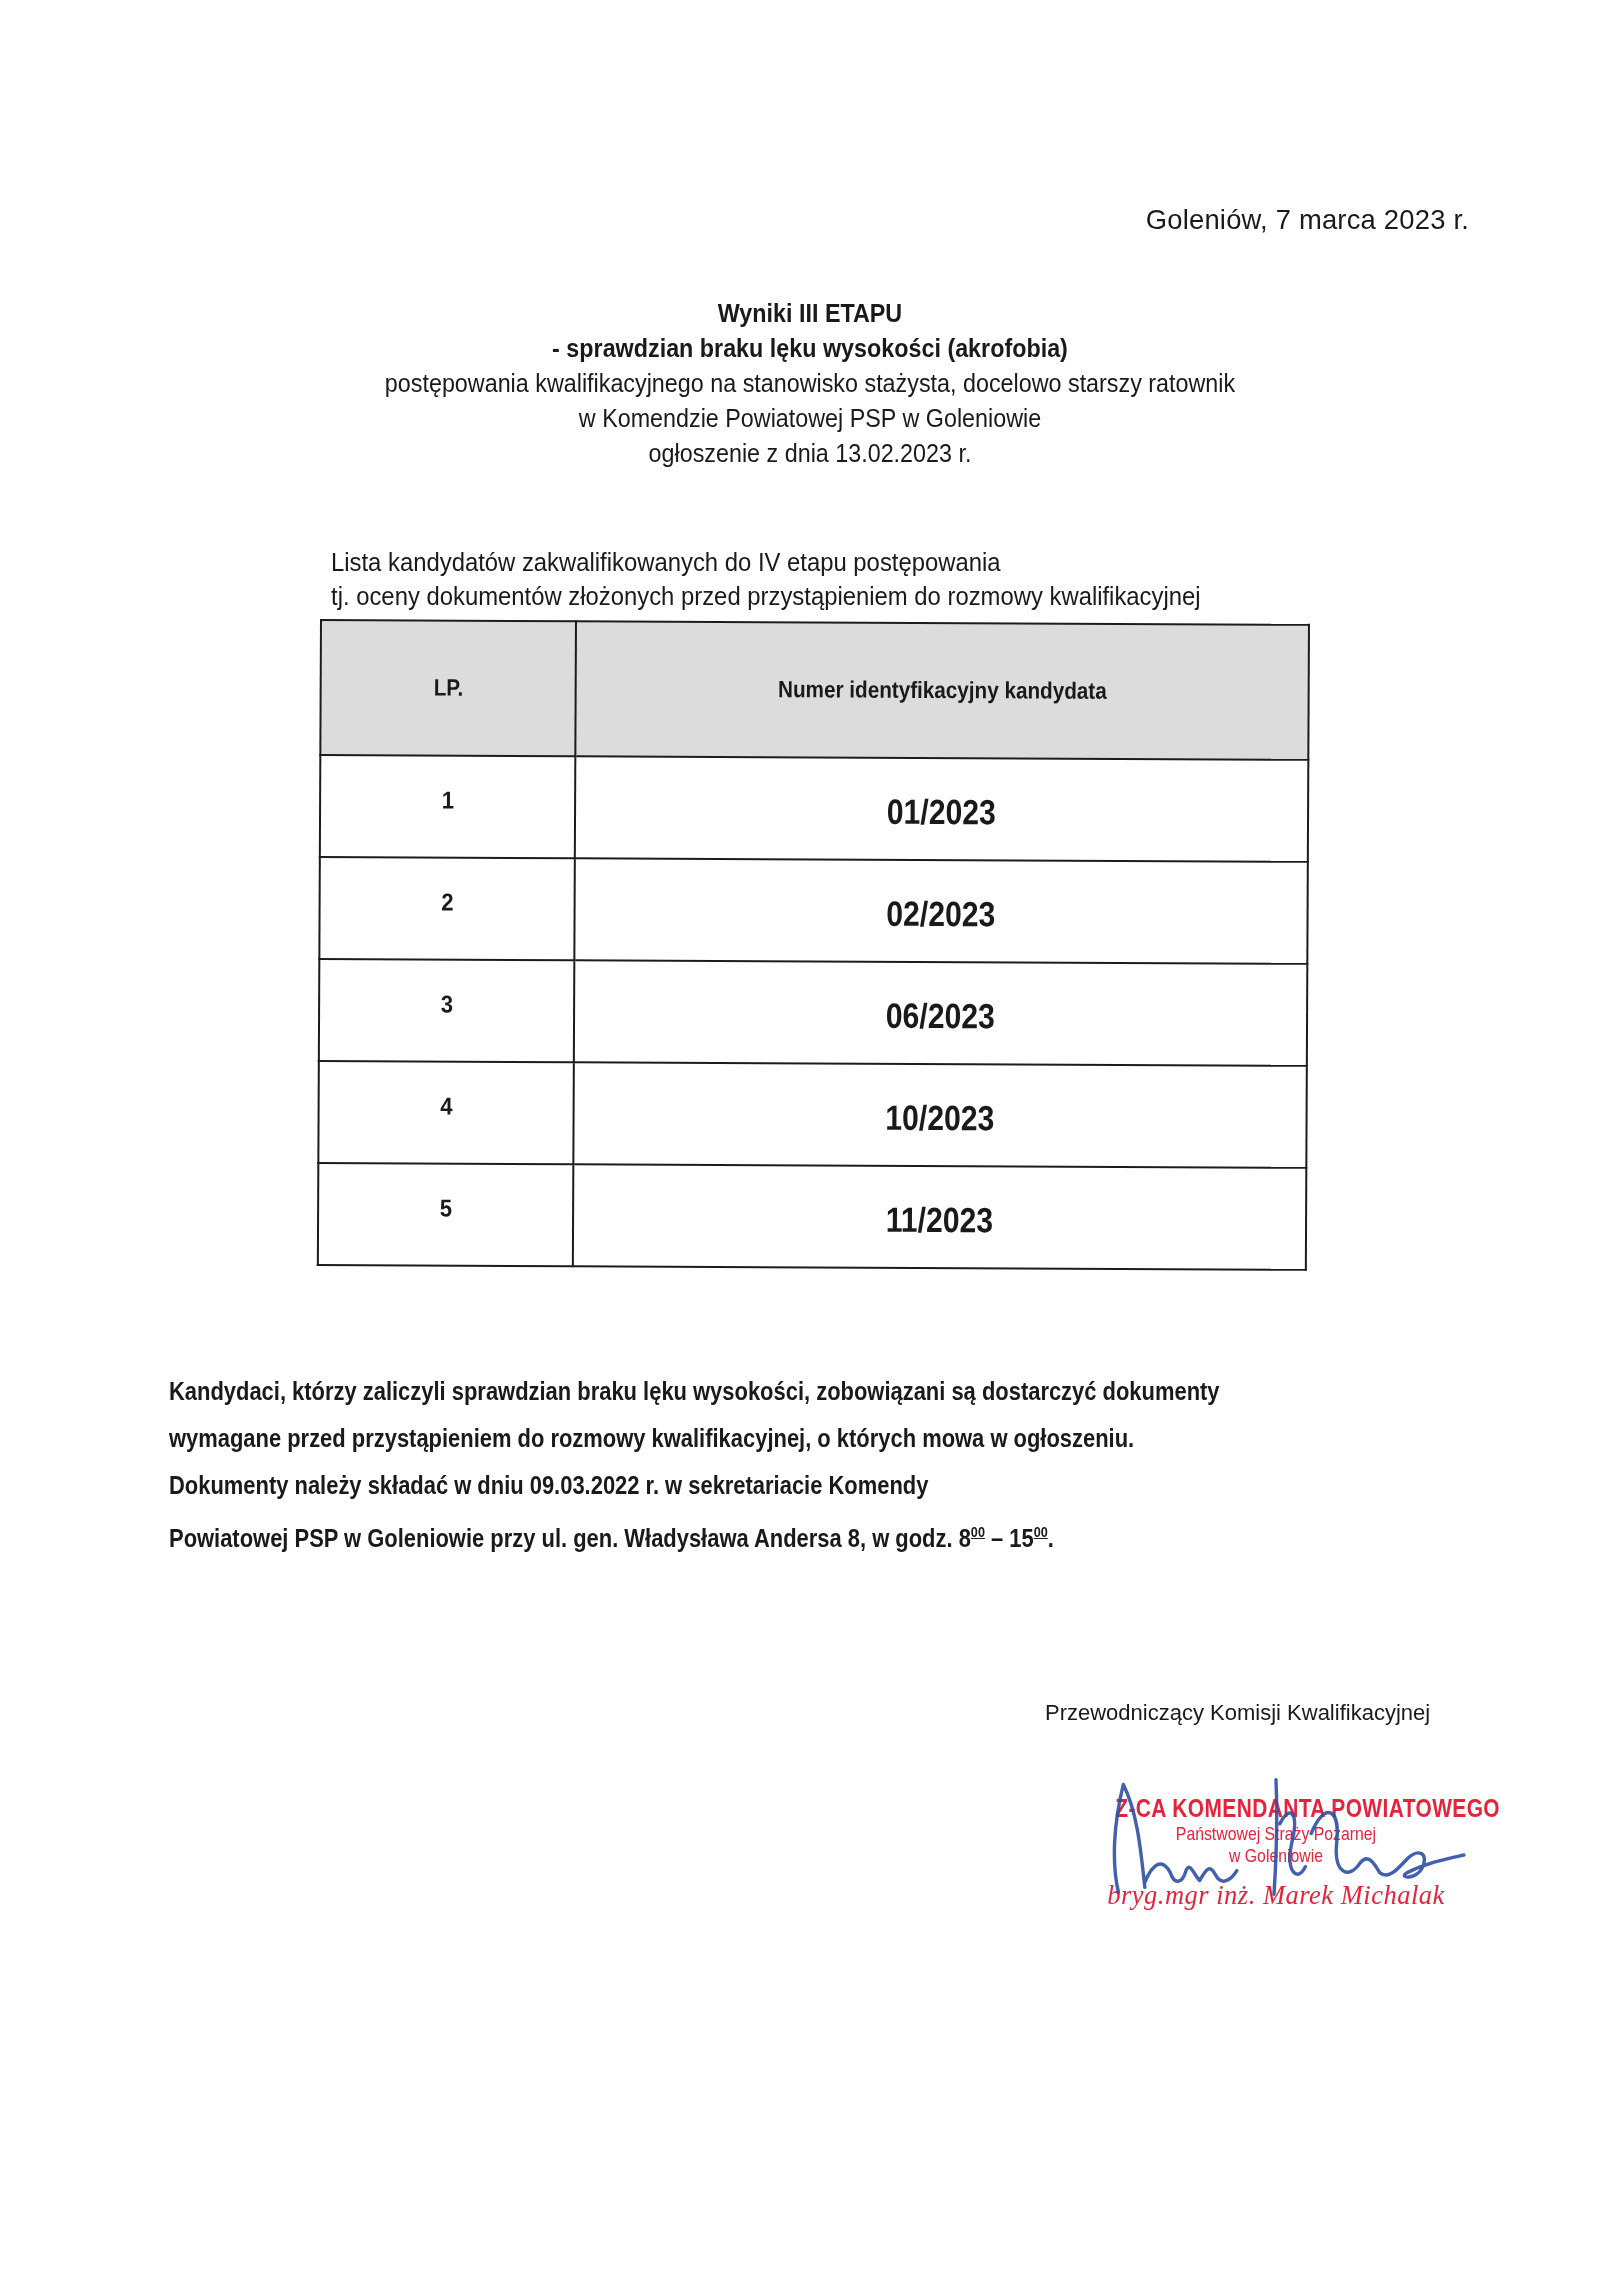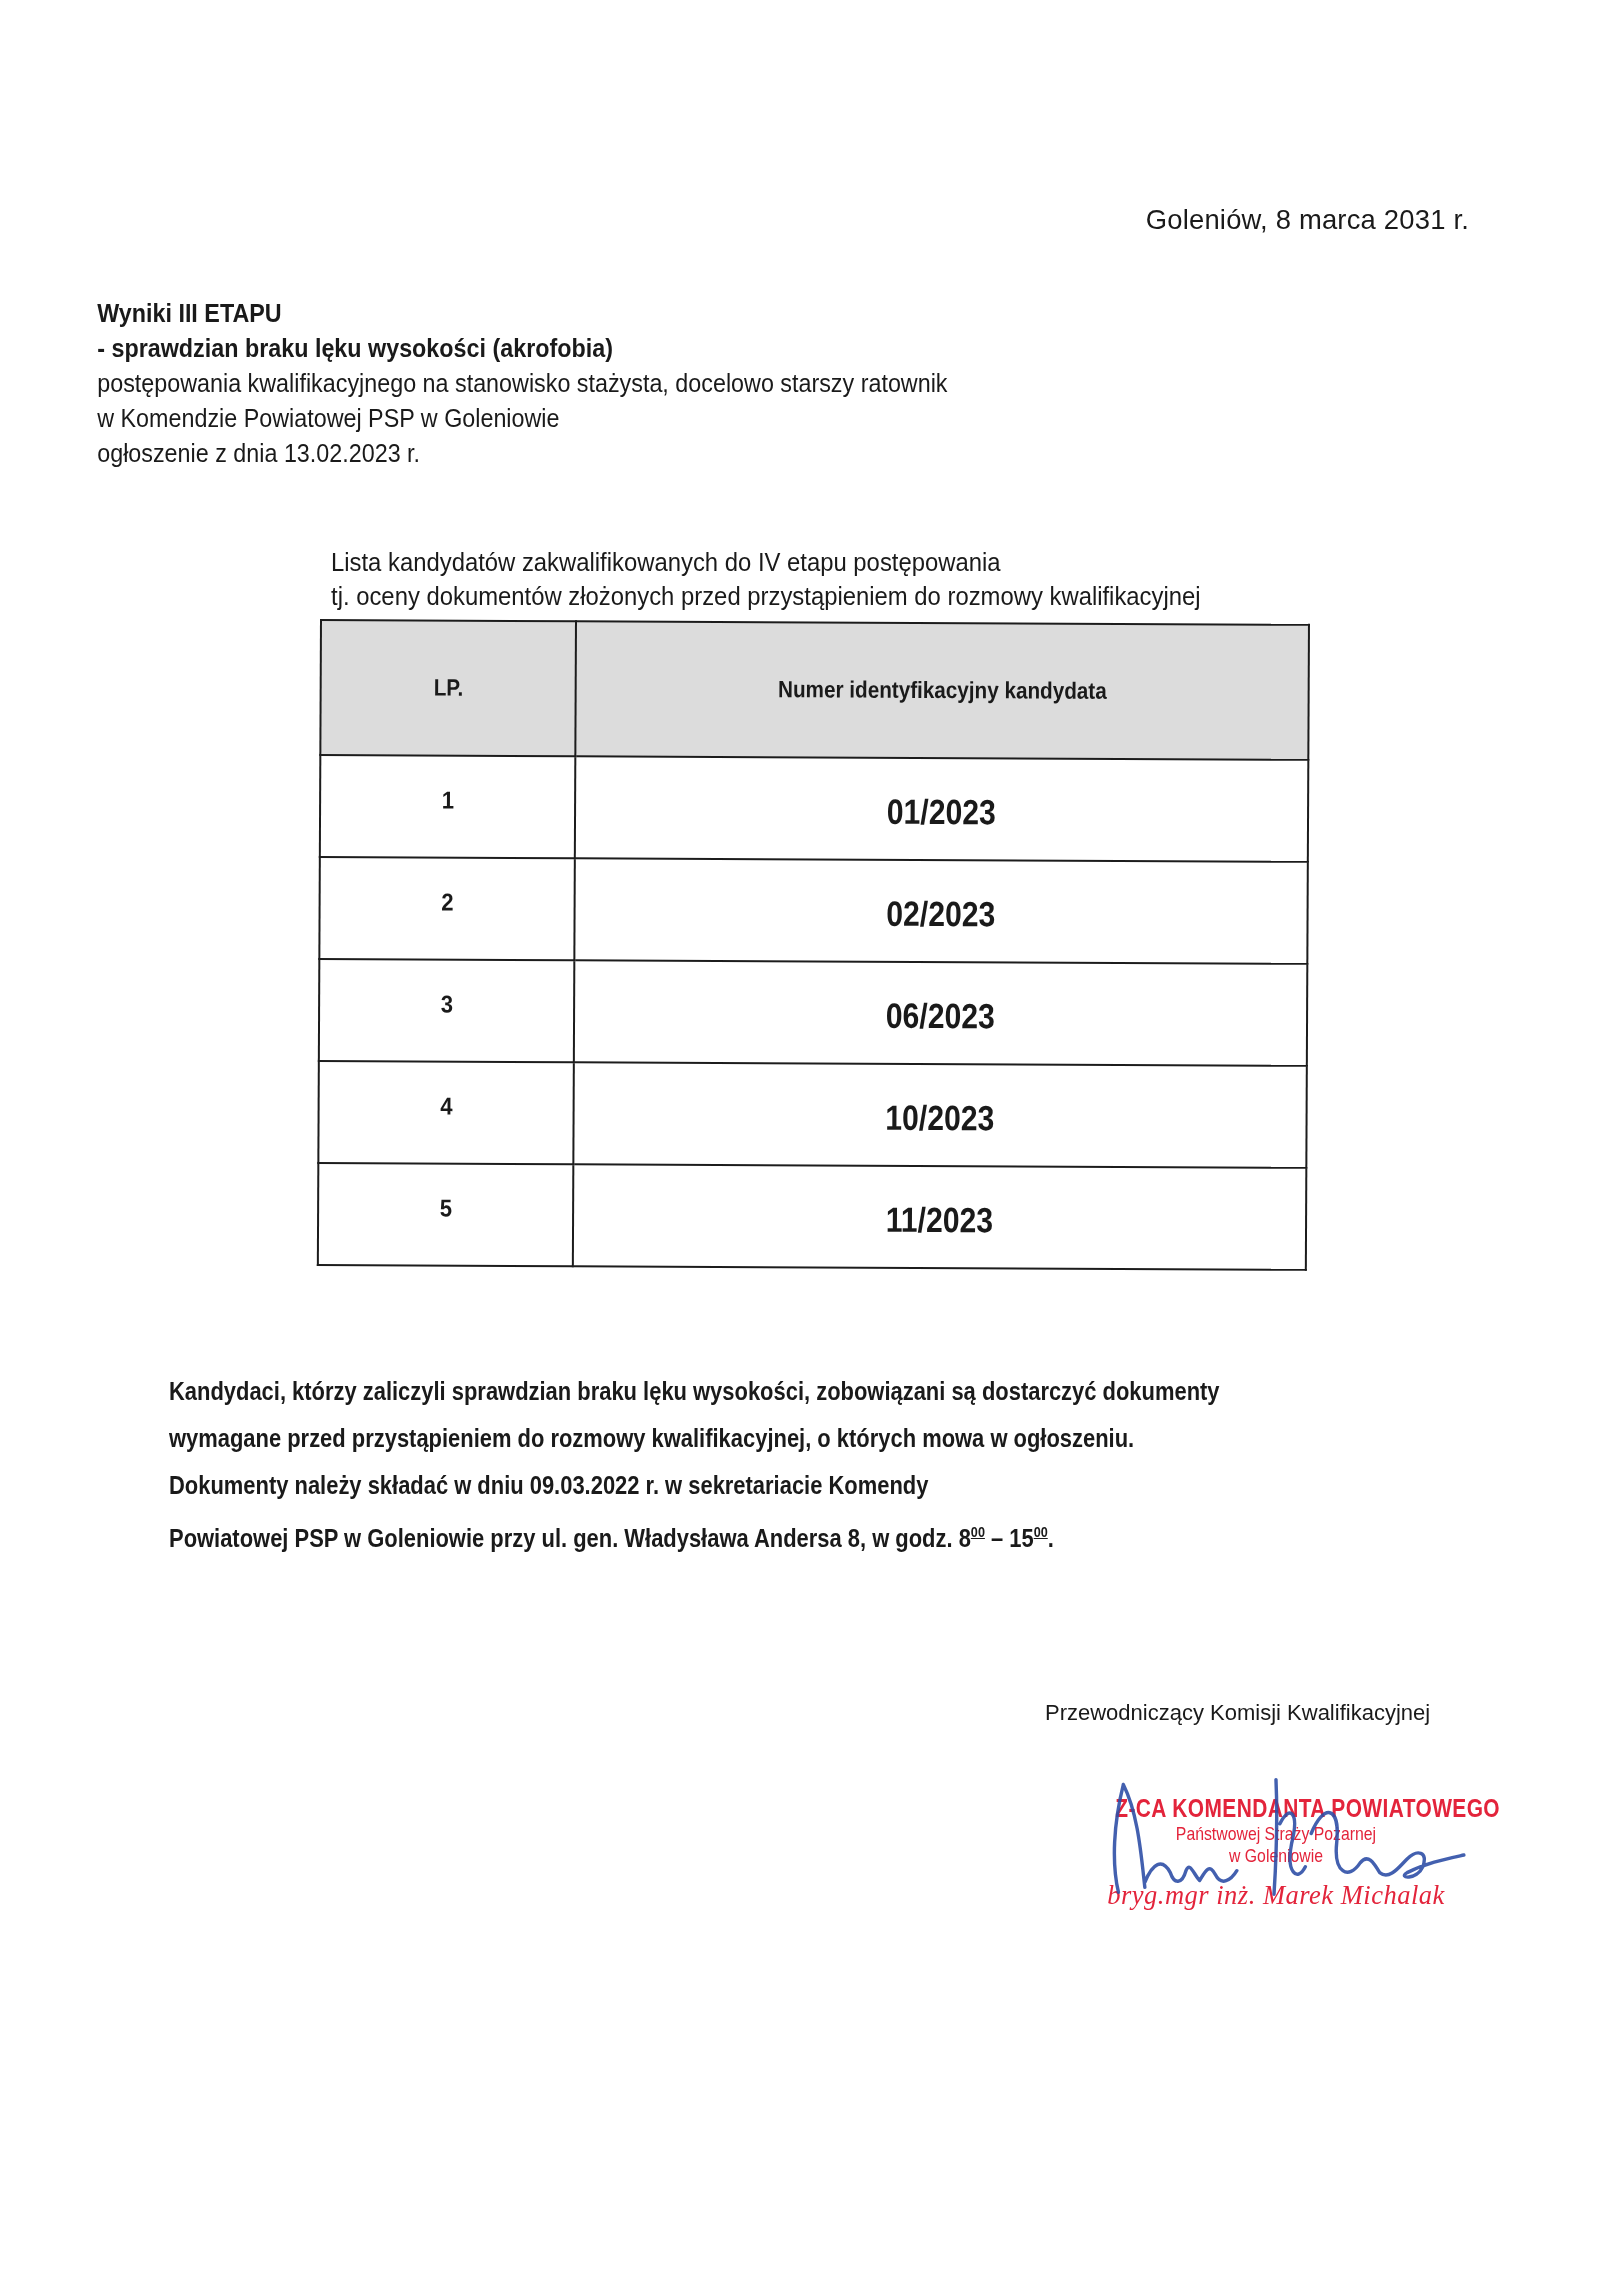--- a/index.html
+++ b/index.html
@@ -5,21 +5,21 @@
   html, body { margin: 0; padding: 0; background: #ffffff; }
   body {
     width: 1620px; height: 2292px; position: relative; overflow: hidden;
     font-family: "Liberation Sans", "DejaVu Sans", sans-serif; color: #1a1a1a;
   }
   .date {
     position: absolute; top: 204px; right: 151px;
     font-size: 27.4px; letter-spacing: 0.2px;
   }
   .title-block {
-    position: absolute; top: 296px; left: 0; width: 1620px; 
+    position: absolute; top: 296px; left: 0; width: 1620px; text-align: center;
   }
   .title-block .t1, .title-block .t2 {
     font-weight: bold; font-size: 26.5px; line-height: 35px; transform: scaleX(0.88); display: block;
   }
   .title-block .t3, .title-block .t4, .title-block .t5 {
     font-size: 26.5px; line-height: 35px; transform: scaleX(0.88); display: block;
   }
   .intro {
     position: absolute; top: 545px; left: 331px; font-size: 26.5px; line-height: 34px;
     transform-origin: left top; transform: scaleX(0.9);
@@ -63,21 +63,21 @@
   .stamp .s2, .stamp .s3 { font-size: 18.6px; line-height: 21.6px; transform: scaleX(0.85); }
   .stamp .name {
     font-family: "Liberation Serif", "DejaVu Serif", serif; font-style: italic;
     font-size: 26.5px; margin-top: 13.7px; letter-spacing: 0.5px;
   }
   .signature { position: absolute; top: 65px; left: 39px; width: 382px; height: 137px; }
 </style>
 </head>
 <body>
 
-<div class="date">Goleniów, 8 marca 2031 r.</div>
+<div class="date">Goleniów, 7 marca 2023 r.</div>
 
 <div class="title-block">
   <span class="t1">Wyniki III ETAPU</span>
   <span class="t2">- sprawdzian braku lęku wysokości (akrofobia)</span>
   <span class="t3">postępowania kwalifikacyjnego na stanowisko stażysta, docelowo starszy ratownik</span>
   <span class="t4">w Komendzie Powiatowej PSP w Goleniowie</span>
   <span class="t5">ogłoszenie z dnia 13.02.2023 r.</span>
 </div>
 
 <div class="intro">

